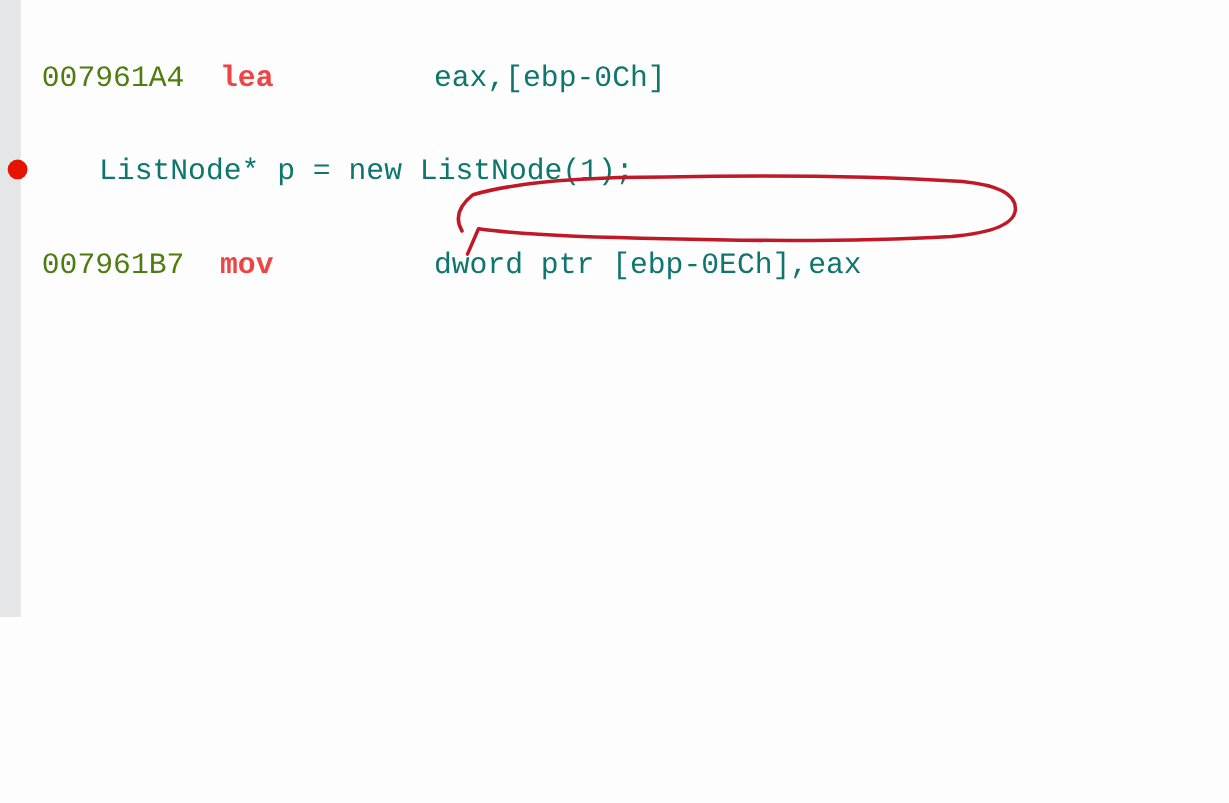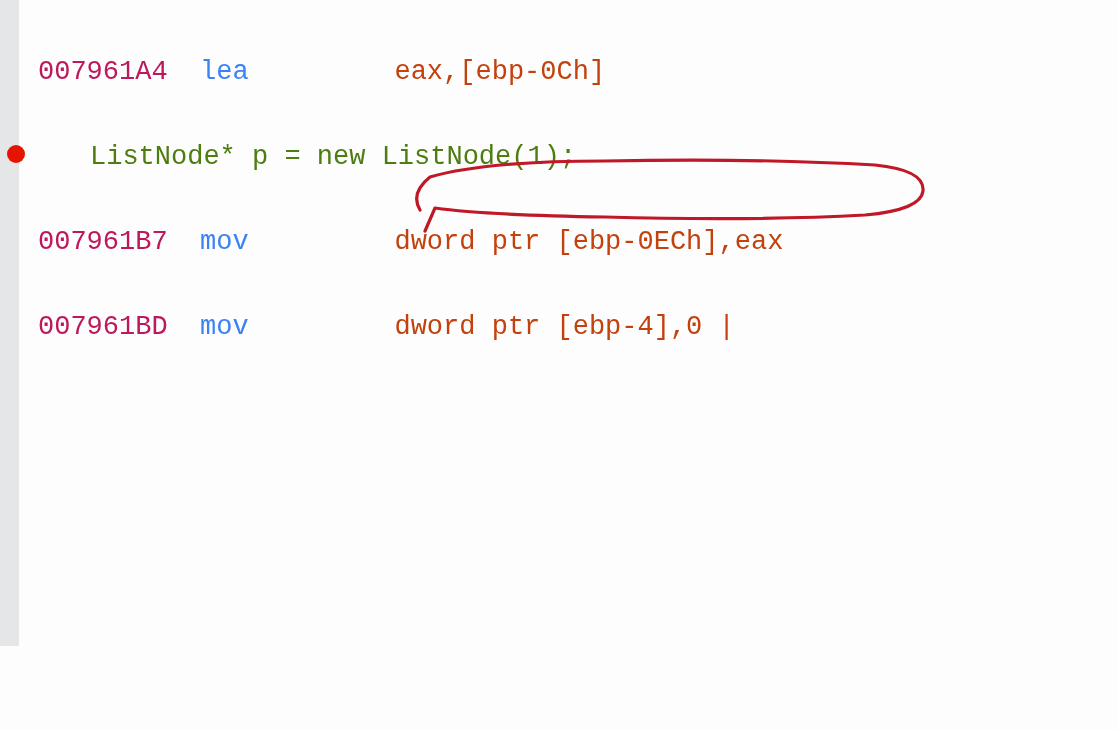--- a/index.html
+++ b/index.html
@@ -34,31 +34,32 @@
     .code-area {
       margin-left: 38px;
       white-space: pre;
       line-height: 42.5px;
     }
     .line {
       display: block;
       position: relative;
     }
     .addr {
-      color: #be185d;
+      color: #4d7c0f;
     }
     .opcode {
-      color: #3b82f6;
+      color: #ef4444;
+      font-weight: bold;
     }
     .operand {
-      color: #c2410c;
+      color: #0f766e;
       margin-top: 44px;
     }
     .src {
-      color: #4d7c0f;
+      color: #0f766e;
       margin-left: 52px;
     }
     .breakpoint {
       position: absolute;
       left: 7px;
       top: 145px;
       width: 18px;
       height: 18px;
       background: #e51400;
       border-radius: 50%;
@@ -78,21 +79,20 @@
 
 <div class="gutter"></div>
 <div class="margin"></div>
 
 <div class="breakpoint"></div>
 
 <div class="code-area">
 <span class="line"><span class="addr">007961A4</span>  <span class="opcode">lea</span>         <span class="operand">eax,[ebp-0Ch]</span></span>
 <span class="line src">ListNode* p = new ListNode(1);</span>
 <span class="line"><span class="addr">007961B7</span>  <span class="opcode">mov</span>         <span class="operand">dword ptr [ebp-0ECh],eax</span></span>
-<span class="line"><span class="addr">007961BD</span>  <span class="opcode">mov</span>         <span class="operand">dword ptr [ebp-4],0 |</span></span>
 
 
 
 
 
 
 </div>
 
 <div class="annotation" style="left:405px; top:155px;">
   <svg width="540" height="75">

